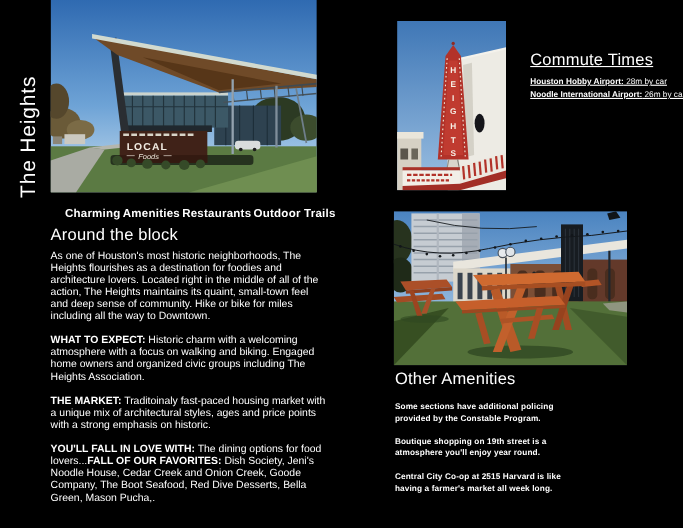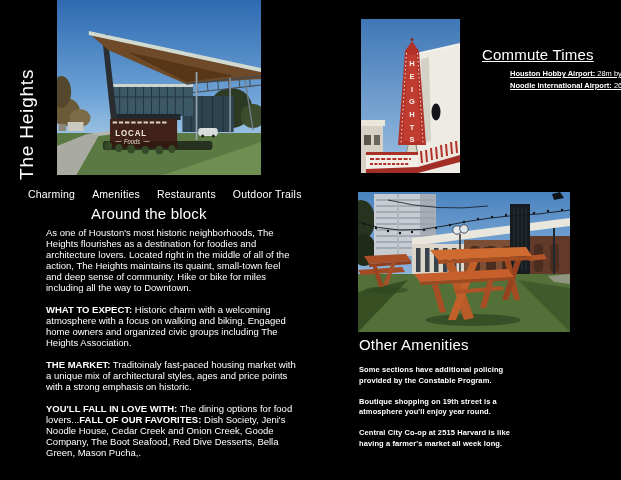--- a/index.html
+++ b/index.html
@@ -6,38 +6,38 @@
   .canvas{position:relative;width:621px;height:480px;background:#000;overflow:hidden;
           font-family:"Liberation Sans",sans-serif;color:#fff;}
   figure{margin:0;position:absolute;}
   figure svg{display:block;width:100%;height:100%;}
   svg text{font-family:"Liberation Sans",sans-serif;}
 
   .vtitle{position:absolute;left:12px;top:62px;height:118px;width:30px;
           writing-mode:vertical-rl;transform:rotate(180deg);
           font-size:19px;letter-spacing:.8px;line-height:30px;color:#fff;}
 
-  .photo-local{left:57px;top:0;width:204px;height:175px;}
+  .photo-local{left:46px;top:0;width:242px;height:175px;}
   .photo-theater{left:361px;top:19px;width:99px;height:154px;}
   .photo-picnic{left:358px;top:192px;width:212px;height:140px;}
 
-  .tags{position:absolute;left:28px;top:188px;display:flex;gap:17px;
-        font-size:10.5px;letter-spacing:.2px;}
+  .tags{position:absolute;left:59px;top:188px;display:flex;gap:2px;
+        font-size:10.5px;letter-spacing:.2px;font-weight:bold;}
 
   h2{font-size:15px;font-weight:400;margin:0;letter-spacing:.2px;color:#fff;}
-  .about-heading{position:absolute;left:46px;top:205px;margin-left:45px;}
+  .about-heading{position:absolute;left:46px;top:205px;}
 
   .body-col{position:absolute;left:46px;top:227px;width:294px;}
   .body-col p{margin:0 0 11px;font-size:9.5px;line-height:11px;white-space:pre-line;}
   .body-col b{font-weight:700;}
 
   .commute{position:absolute;left:482px;top:46px;text-decoration:underline;}
   .commute h2{margin-bottom:5px;}
   .commute-line{font-size:7.5px;line-height:11.5px;white-space:nowrap;}
-  .commute-line b{font-weight:700;margin-left:28px;}
+  .commute-line b{font-weight:700;}
 
   .amenities{position:absolute;left:359px;top:336px;width:200px;}
   .amenities h2{margin-bottom:12px;}
   .amenities p{margin:0 0 10.5px;font-size:7.5px;font-weight:700;
                line-height:10.5px;white-space:pre-line;letter-spacing:.1px;}
 </style>
 </head>
 <body>
 
 <div class="canvas">

